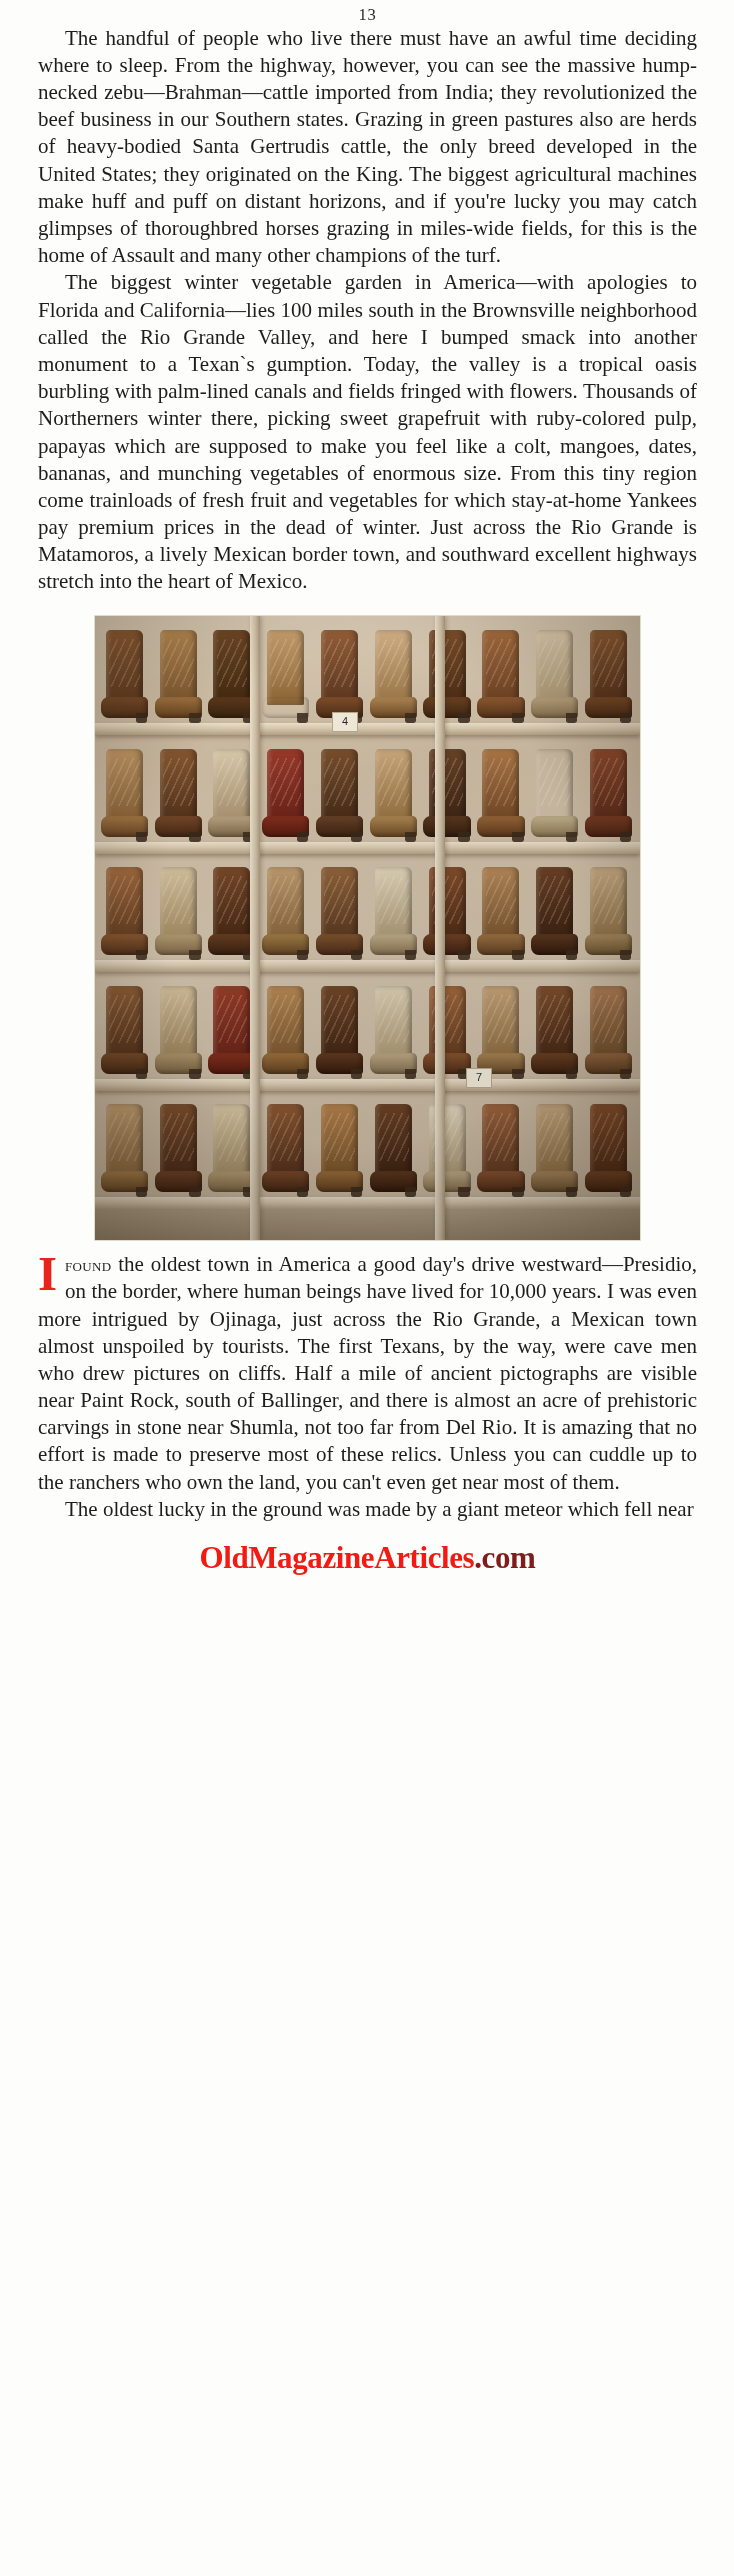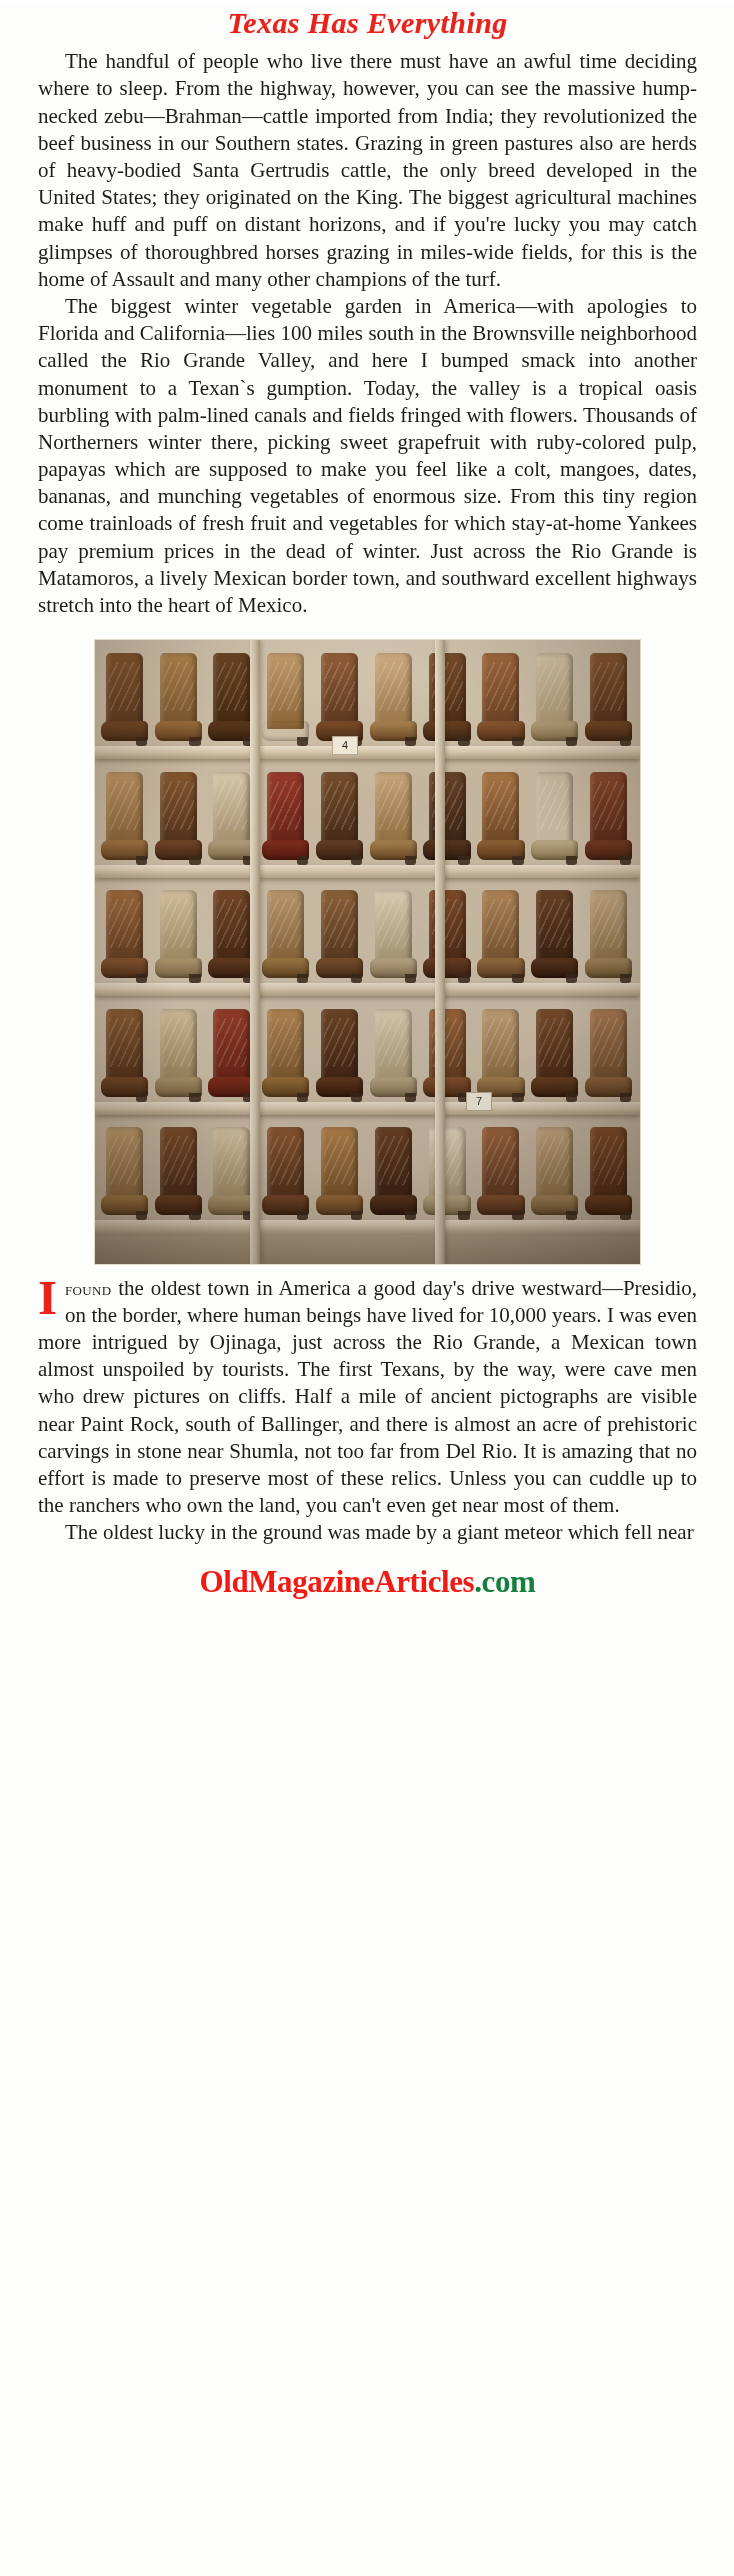--- a/index.html
+++ b/index.html
@@ -206,30 +206,30 @@
   }
   .footer-logo {
     color: #f21a12;
     font-family: "Liberation Serif", serif;
     font-weight: bold;
     font-size: 31px;
     letter-spacing: -0.4px;
     white-space: nowrap;
   }
   .footer-logo .dotcom {
-    color: #15803d;
+    color: #7f1d1d;
   }
 </style>
 </head>
 <body>
 
 <div class="page">
 
-
-  <div class="headline">Texas Has Everything</div>
+  <div class="page-number">13</div>
+
 
   <div class="body-col">
     <p>The handful of people who live there must have an awful time deciding where to sleep. From the highway, however, you can see the massive hump-necked zebu—Brahman—cattle imported from India; they revolutionized the beef business in our Southern states. Grazing in green pastures also are herds of heavy-bodied Santa Gertrudis cattle, the only breed developed in the United States; they originated on the King. The biggest agricultural machines make huff and puff on distant horizons, and if you're lucky you may catch glimpses of thoroughbred horses grazing in miles-wide fields, for this is the home of Assault and many other champions of the turf.</p>
     <p>The biggest winter vegetable garden in America—with apologies to Florida and California—lies 100 miles south in the Brownsville neighborhood called the Rio Grande Valley, and here I bumped smack into another monument to a Texan`s gumption. Today, the valley is a tropical oasis burbling with palm-lined canals and fields fringed with flowers. Thousands of Northerners winter there, picking sweet grapefruit with ruby-colored pulp, papayas which are supposed to make you feel like a colt, mangoes, dates, bananas, and munching vegetables of enormous size. From this tiny region come trainloads of fresh fruit and vegetables for which stay-at-home Yankees pay premium prices in the dead of winter. Just across the Rio Grande is Matamoros, a lively Mexican border town, and southward excellent highways stretch into the heart of Mexico.</p>
   </div>
 
   <div class="photo-wrap">
     <div class="photo">
       <div class="wall"></div>
 

